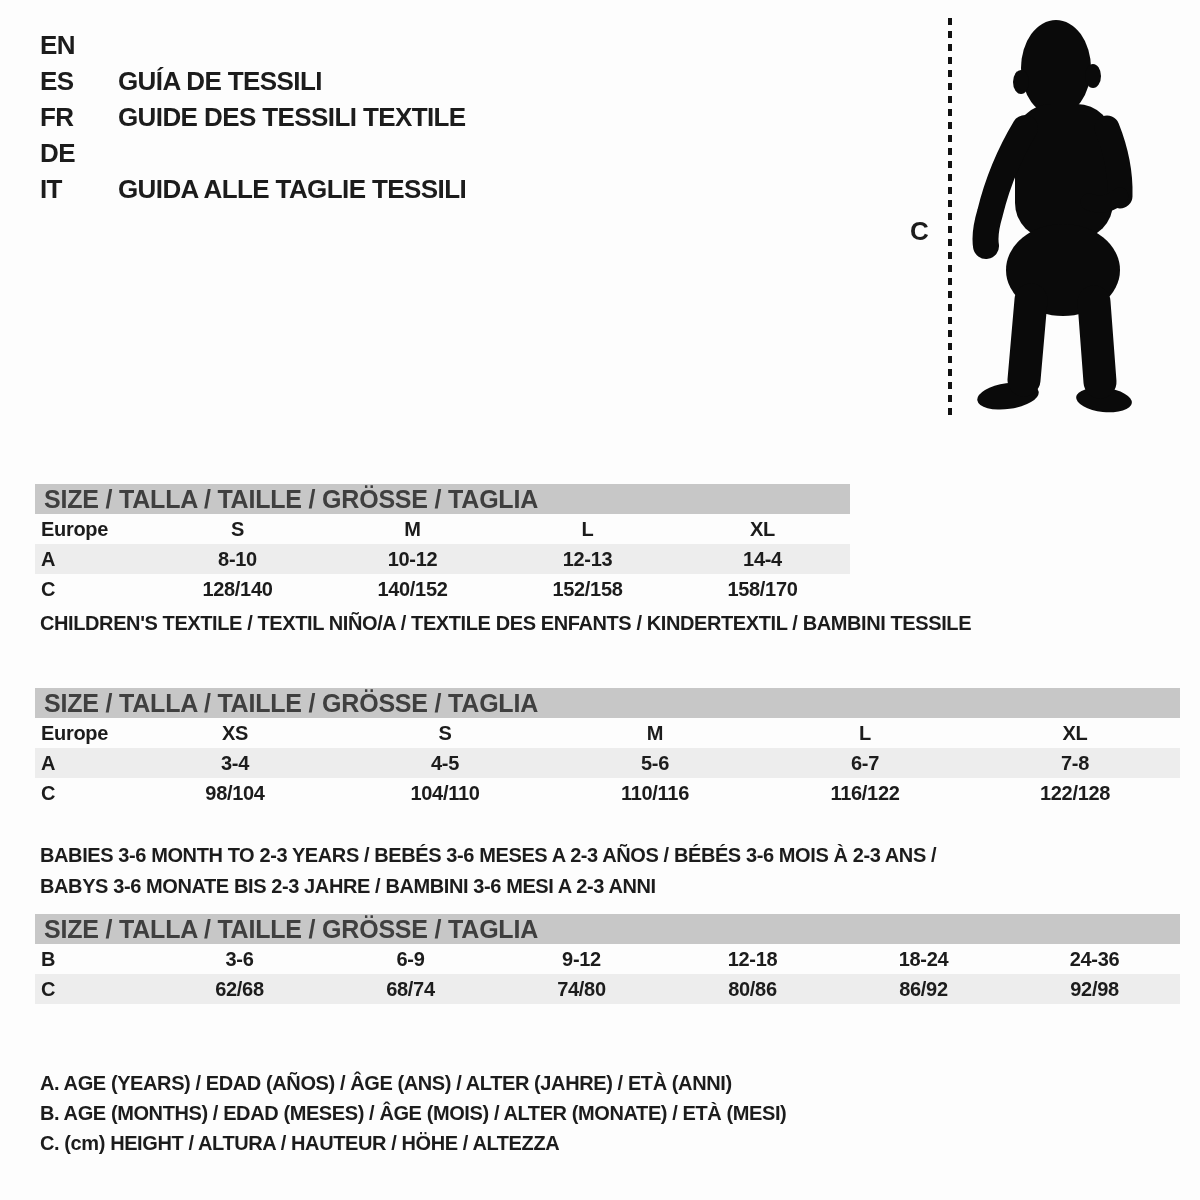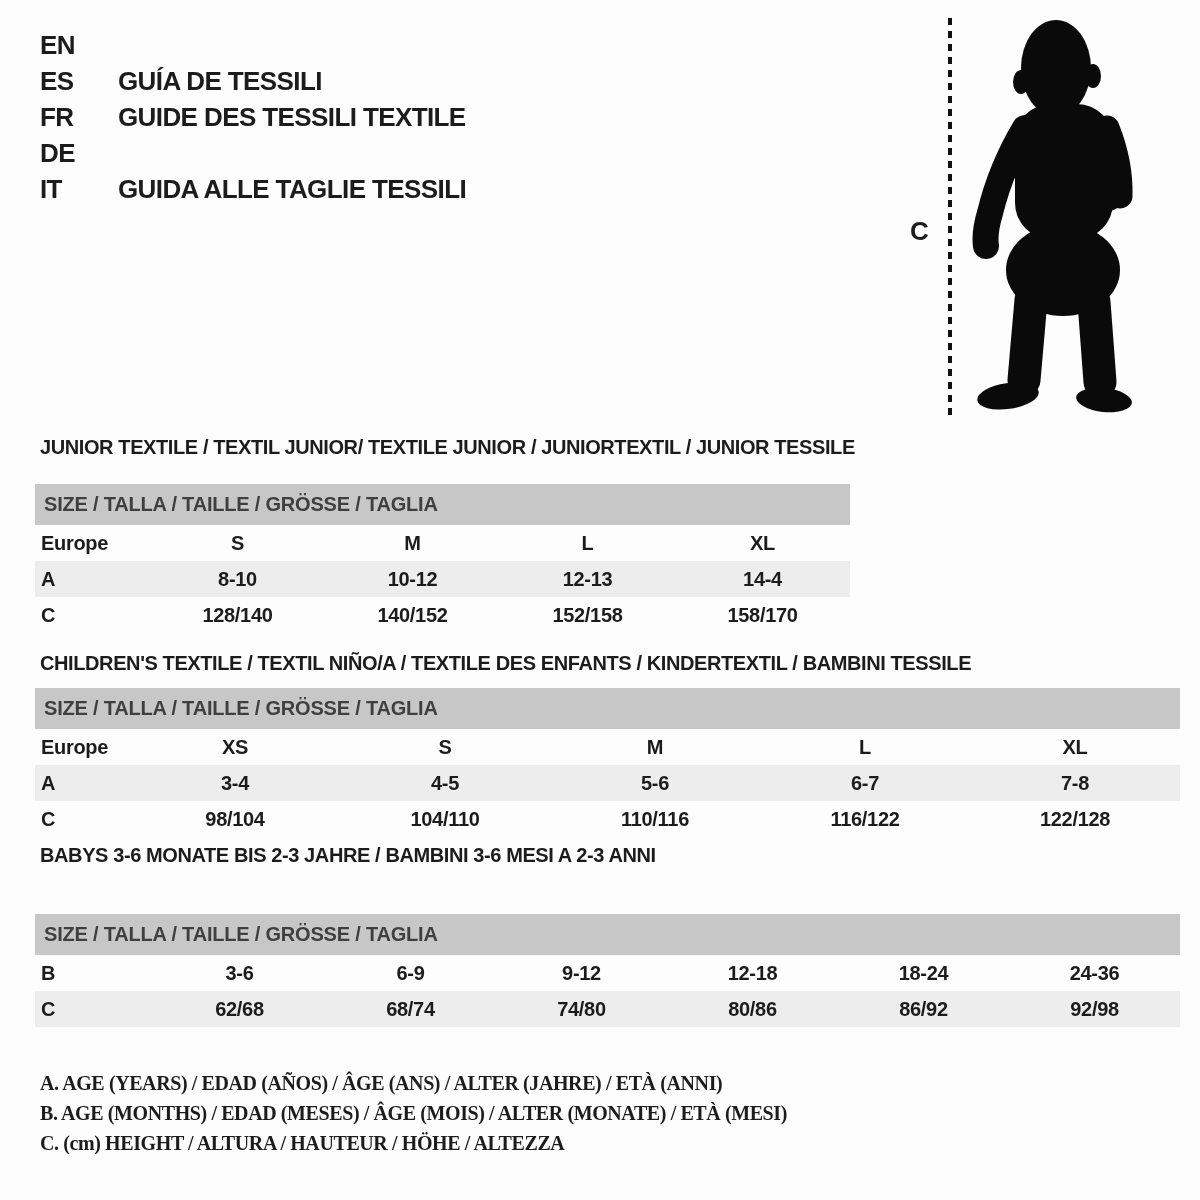--- a/index.html
+++ b/index.html
@@ -15,34 +15,34 @@
   
   .measure-line{
     position:absolute;left:948px;top:18px;width:4px;height:400px;
     background:repeating-linear-gradient(to bottom,#111 0 7px,transparent 7px 13px);
   }
   .measure-label{position:absolute;left:910px;top:216px;font-size:26px;}
   .toddler{position:absolute;left:963px;top:18px;width:172px;height:398px;}
   
   .sec-title{position:absolute;left:40px;font-size:20px;letter-spacing:-0.4px;white-space:nowrap;}
   .t-junior{top:436px;}
-  .t-children{top:652px;}
+  .t-children{top:612px;}
   .t-babies{top:840px;line-height:31px;}
   
   .tbl{position:absolute;left:35px;border-collapse:collapse;table-layout:fixed;}
-  .tbl td{padding:0;height:36px;font-size:20px;font-weight:700;text-align:center;letter-spacing:-0.3px;white-space:nowrap;}
+  .tbl td{padding:0;height:30px;font-size:20px;font-weight:700;text-align:center;letter-spacing:-0.3px;white-space:nowrap;}
   .tbl td.lbl{text-align:left;padding-left:6px;}
-  .tbl tr.bar td{height:41px;background:#c7c7c7;color:#3f3f3f;text-align:left;padding-left:9px;font-size:20px;letter-spacing:-0.2px;}
+  .tbl tr.bar td{height:30px;background:#c7c7c7;color:#3f3f3f;text-align:left;padding-left:9px;font-size:25px;letter-spacing:-0.2px;}
   .tbl tr.alt td{background:#ededed;}
   .tbl-junior{top:484px;width:815px;}
   .tbl-children{top:688px;width:1145px;}
   .tbl-babies{top:914px;width:1145px;}
   
   .notes{position:absolute;left:40px;top:1068px;font-size:20px;letter-spacing:-0.4px;}
-  .note-line{height:30px;line-height:30px;white-space:nowrap;font-family:Liberation Serif, serif;}
+  .note-line{height:30px;line-height:30px;white-space:nowrap;}
 </style>
 </head>
 <body>
 
 <div class="page">
 
   <div class="lang-list">
     <div class="lang-row">
       <span class="lang-code">EN</span>
     </div>
@@ -77,21 +77,20 @@
     </g>
     <g fill="none" stroke="#0a0a0a" stroke-linecap="round">
       <path d="M62,110 Q38,150 27,195 Q21,215 23,228" stroke-width="26"></path>
       <path d="M144,110 Q158,145 157,178" stroke-width="25"></path>
       <path d="M157,178 Q143,190 126,184" stroke-width="17"></path>
       <path d="M68,282 L61,362" stroke-width="33"></path>
       <path d="M131,284 L137,364" stroke-width="33"></path>
     </g>
   </svg>
 
-  <div class="sec-title t-junior">JUNIOR TEXTILE / TEXTIL JUNIOR/ TEXTILE JUNIOR / JUNIORTEXTIL / JUNIOR TESSILE</div>
   <table class="tbl tbl-junior">
     <colgroup>
         <col style="width:115px">
         <col style="width:175px">
         <col style="width:175px">
         <col style="width:175px">
         <col style="width:175px">
       </colgroup>
     <tbody>
         <tr class="bar">
@@ -156,20 +155,21 @@
       <td>98/104</td>
       <td>104/110</td>
       <td>110/116</td>
       <td>116/122</td>
       <td>122/128</td>
     </tr>
   </tbody>
     </table>
 
   <div class="sec-title t-babies">
+    <div>BABIES 3-6 MONTH TO 2-3 YEARS / BEBÉS 3-6 MESES A 2-3 AÑOS / BÉBÉS 3-6 MOIS À 2-3 ANS /</div>
     <div>BABYS 3-6 MONATE BIS 2-3 JAHRE / BAMBINI 3-6 MESI A 2-3 ANNI</div>
   </div>
   <table class="tbl tbl-babies">
     <colgroup>
         <col style="width:119px">
         <col style="width:171px">
         <col style="width:171px">
         <col style="width:171px">
         <col style="width:171px">
         <col style="width:171px">

